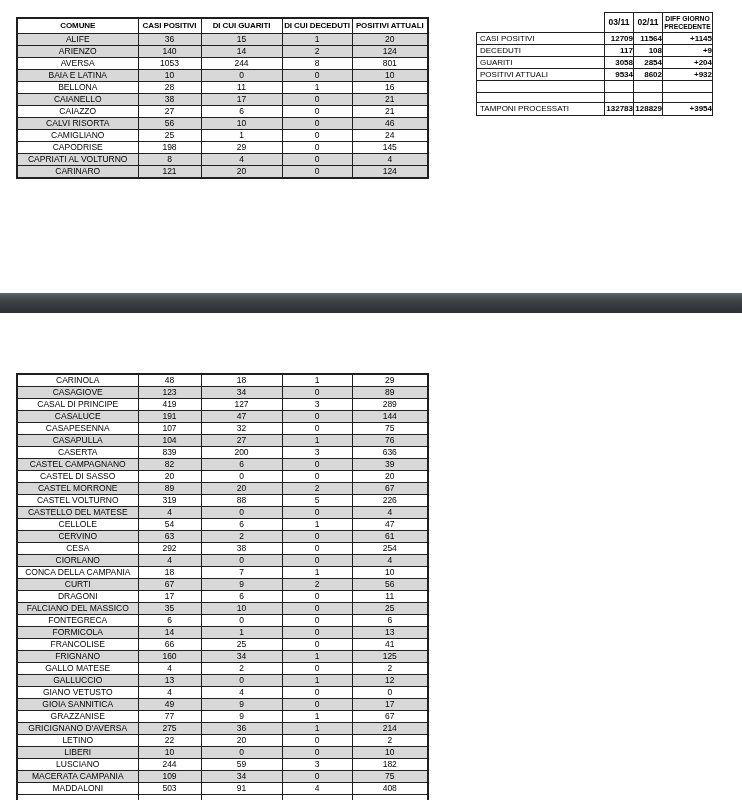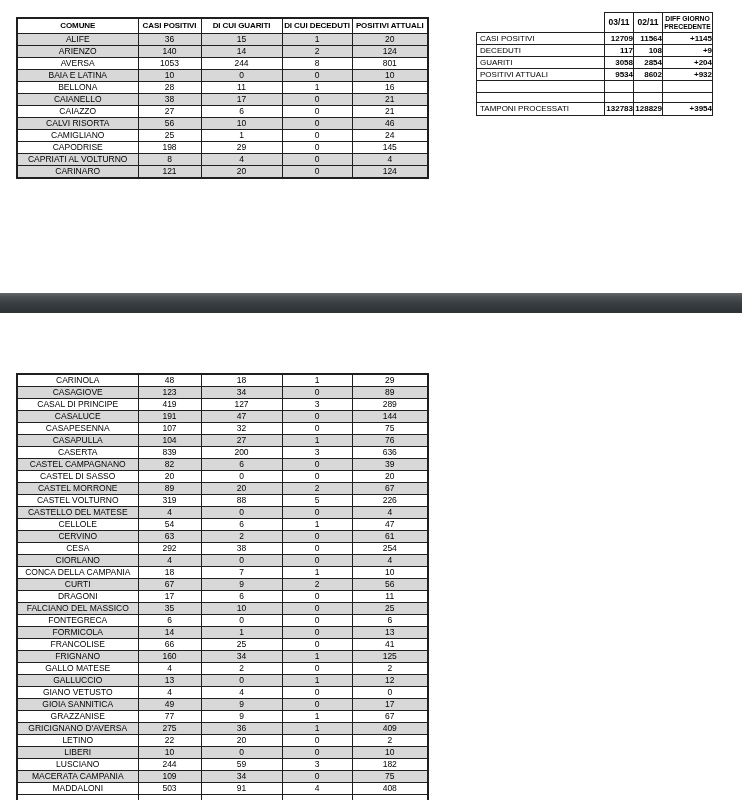--- a/index.html
+++ b/index.html
@@ -491,21 +491,21 @@
           <td>77</td>
           <td>9</td>
           <td>1</td>
           <td>67</td>
         </tr>
         <tr class="shaded">
           <td>GRICIGNANO D'AVERSA</td>
           <td>275</td>
           <td>36</td>
           <td>1</td>
-          <td>409</td>
+          <td>214</td>
         </tr>
         <tr>
           <td>LETINO</td>
           <td>22</td>
           <td>20</td>
           <td>0</td>
           <td>2</td>
         </tr>
         <tr class="shaded">
           <td>LIBERI</td>

